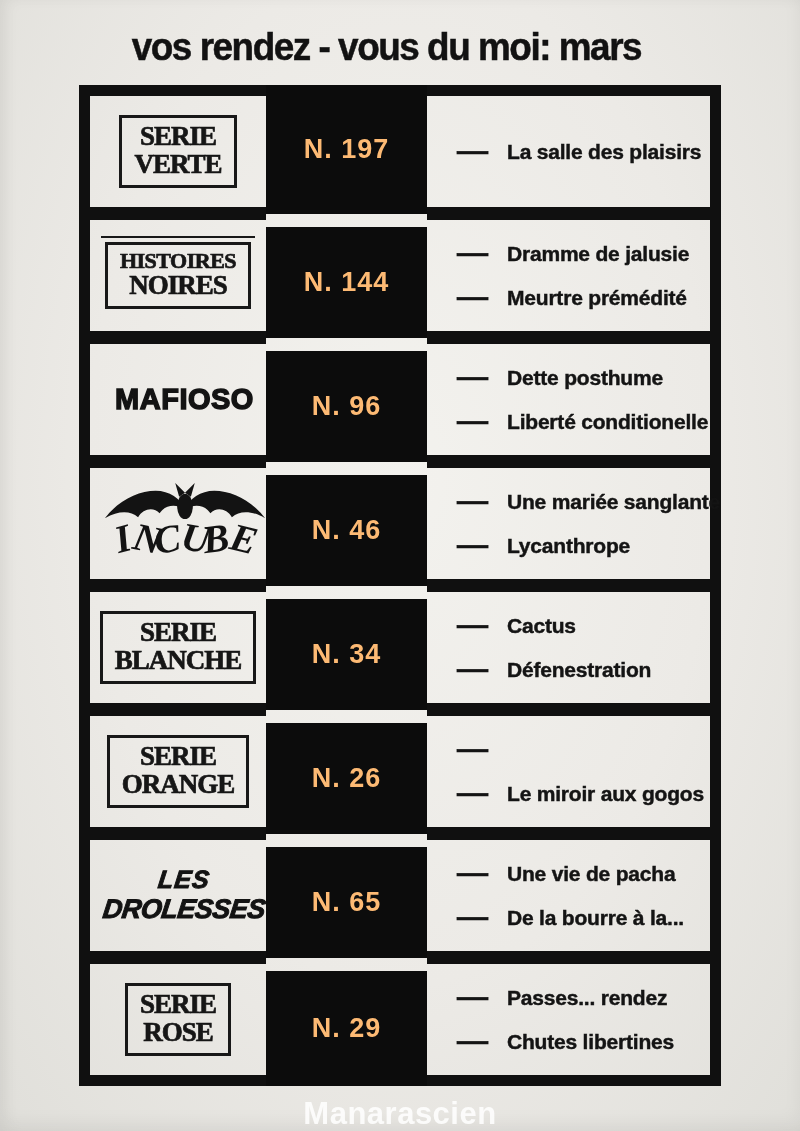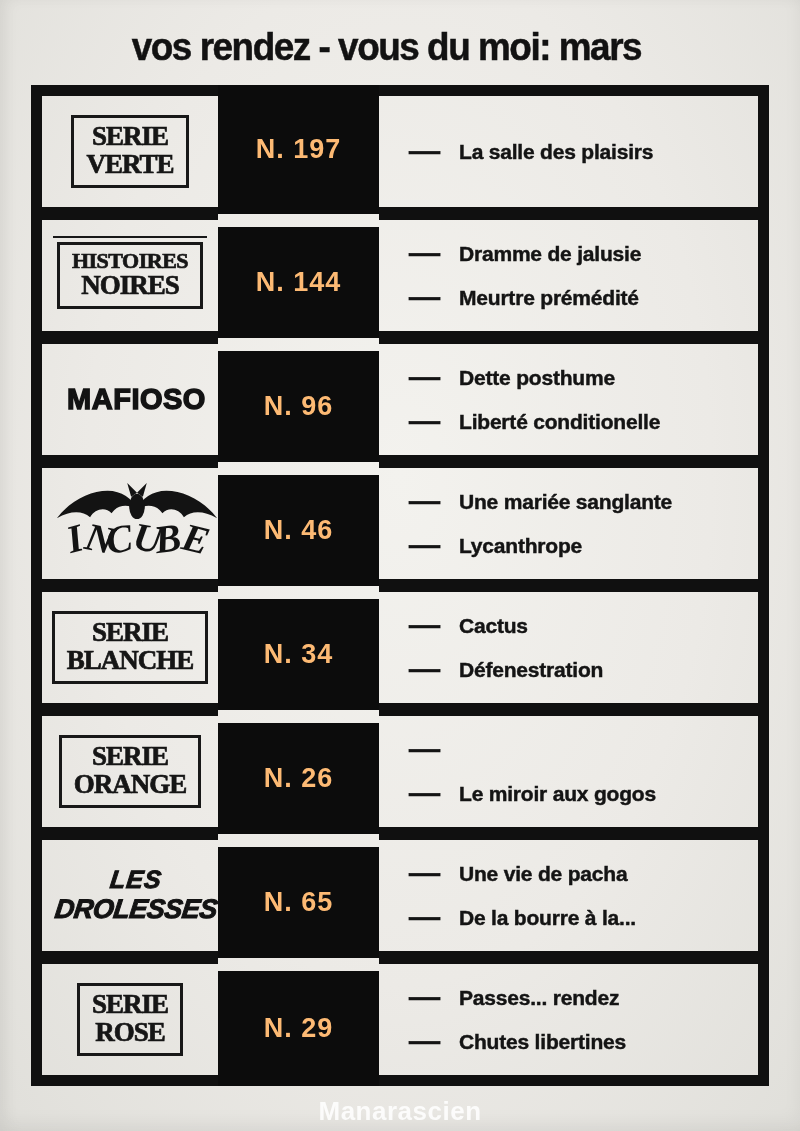--- a/index.html
+++ b/index.html
@@ -19,21 +19,21 @@
     text-align:center;
     font-size:38px;
     font-weight:bold;
     color:#121212;
     letter-spacing:-1.5px;
     transform: scaleX(0.97) translateX(-14px);
     -webkit-text-stroke:0.5px #121212;
   }
 
   .rel-table {
-    width:738px;
+    width:642px;
     margin:16px auto 0;
     border:11px solid #101010;
     background:transparent;
   }
 
   .row {
     display:grid;
     grid-template-columns:176px 161px 1fr;
     height:111px;
   }
@@ -135,21 +135,21 @@
   .logo-box.techno .logo-line.l2 { font-size:27px; letter-spacing:-0.5px; }
 
   .incube-svg { display:block; }
 
   .watermark {
     position:absolute;
     top:1096px; left:50%;
     transform:translateX(-50%);
     color:rgba(255,255,255,0.85);
     font-weight:bold;
-    font-size:26px;
+    font-size:31px;
     letter-spacing:0.5px;
   }
 </style>
 </head>
 <body>
 
 <div class="page">
   <h1 class="title">vos rendez - vous du moi: mars</h1>
   <div class="rel-table" id="rel-table">
   <div class="row first">

